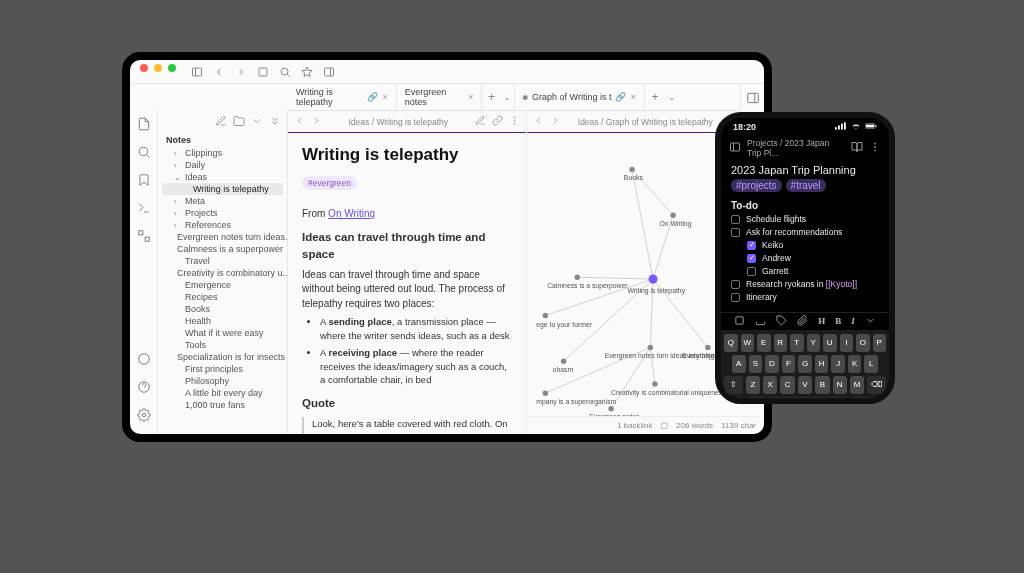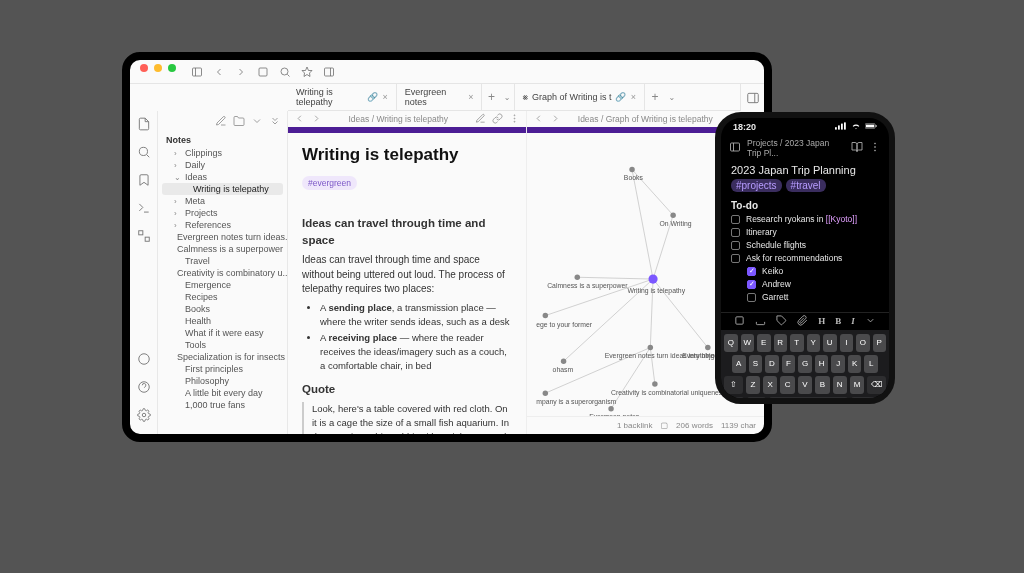--- a/index.html
+++ b/index.html
@@ -40,21 +40,21 @@
   .tree { overflow:hidden; padding-bottom:4px }
   .tree-item { display:flex; align-items:center; gap:3px; padding:1px 4px 1px 8px; white-space:nowrap; overflow:hidden; text-overflow:ellipsis; color:#555; }
   .tree-item.indent1 { padding-left:16px }
   .tree-item.indent2 { padding-left:24px }
   .tree-item.active { background:#e9e9e9; border-radius:3px; margin:0 4px; padding-left:20px; color:#222 }
   .chev { font-size:8px; color:#888; width:8px; display:inline-block }
 
   .panes { flex:1; display:flex; min-width:0 }
   .pane { flex:1; display:flex; flex-direction:column; min-width:0; border-right:1px solid #eee }
   .pane:last-child { border-right:none }
-  .pane-header { height:22px; display:flex; align-items:center; gap:6px; padding:0 6px; font-size:8.5px; color:#888; border-bottom:6px solid #4c1d95 }
+  .pane-header { height:22px; display:flex; align-items:center; gap:6px; padding:0 6px; font-size:8.5px; color:#888; border-bottom:1px solid #4c1d95 }
   .pane-header .spacer { flex:1 }
   .pane-header .crumbs { color:#888 }
   .pane-header svg { width:11px; height:11px; stroke:#888; fill:none; stroke-width:1.6 }
   .hdr-icon { color:#999 }
 
   .editor { flex:1; padding:8px 14px 0; overflow:hidden; font-size:10px; color:#333; line-height:1.45 }
   .editor h1 { font-size:17px; font-weight:700; margin:2px 0 8px; color:#111 }
   .editor h2 { font-size:11.5px; font-weight:700; margin:8px 0 5px }
   .tagchip { display:inline-block; background:#efe7fb; color:#7b57c7; font-size:8.5px; padding:1px 6px; border-radius:8px; margin-bottom:17px }
   .editor a { color:#6b4fe0; text-decoration:underline }
@@ -353,20 +353,21 @@
               </svg></span>
           <span class="hdr-icon"><svg viewBox="0 0 24 24">
                 <circle cx="12" cy="5" r="1"></circle>
                 <circle cx="12" cy="12" r="1"></circle>
                 <circle cx="12" cy="19" r="1"></circle>
               </svg></span>
         </div>
         <div class="editor">
           <h1>Writing is telepathy</h1>
           <span class="tagchip">#evergreen</span>
+          <p><span>From </span><a>On Writing</a></p>
           <h2>Ideas can travel through time and space</h2>
           <p>Ideas can travel through time and space without being uttered out loud. The process of telepathy requires two places:</p>
           <ul>
             <li><span>A </span><b>sending place</b><span>, a transmission place — where the writer sends ideas, such as a desk</span></li>
             <li><span>A </span><b>receiving place</b><span> — where the reader receives the ideas/imagery such as a couch, a comfortable chair, in bed</span></li>
           </ul>
           <h2>Quote</h2>
           <div class="quote">Look, here's a table covered with red cloth. On it is a cage the size of a small fish aquarium. In the cage is a white rabbit with a pink nose and pink-rimmed eyes. On its back, clearly marked in blue ink, is the numeral 8. The most interesting thing</div>
         </div>
       </div>
@@ -481,52 +482,52 @@
           <circle cx="12" cy="12" r="1"></circle>
           <circle cx="12" cy="19" r="1"></circle>
         </svg></span>
   </div>
   <div class="mtitle">2023 Japan Trip Planning</div>
   <div class="mtags">
     <span class="mtag">#projects</span>
     <span class="mtag">#travel</span>
   </div>
   <div class="msection">To-do</div>
+  <div class="todo" id="todos">
+      <div class="todo-item">
+        <span class="cbox"></span>
+        <span>Schedule flights</span>
+      </div>
+      <div class="todo-item">
+        <span class="cbox"></span>
+        <span>Ask for recommendations</span>
+      </div>
+      <div class="todo-item sub">
+        <span class="cbox checked"></span>
+        <span>Keiko</span>
+      </div>
+      <div class="todo-item sub">
+        <span class="cbox checked"></span>
+        <span>Andrew</span>
+      </div>
+      <div class="todo-item sub">
+        <span class="cbox"></span>
+        <span>Garrett</span>
+      </div>
+    </div>
   <div class="todo">
     <div class="todo-item">
       <span class="cbox"></span>
       <span><span>Research ryokans in </span><span class="wikilink">[[Kyoto]]</span></span>
     </div>
     <div class="todo-item">
       <span class="cbox"></span>
       <span>Itinerary</span>
     </div>
   </div>
-  <div class="todo" id="todos">
-      <div class="todo-item">
-        <span class="cbox"></span>
-        <span>Schedule flights</span>
-      </div>
-      <div class="todo-item">
-        <span class="cbox"></span>
-        <span>Ask for recommendations</span>
-      </div>
-      <div class="todo-item sub">
-        <span class="cbox checked"></span>
-        <span>Keiko</span>
-      </div>
-      <div class="todo-item sub">
-        <span class="cbox checked"></span>
-        <span>Andrew</span>
-      </div>
-      <div class="todo-item sub">
-        <span class="cbox"></span>
-        <span>Garrett</span>
-      </div>
-    </div>
 
   <div class="mtoolbar">
     <span><svg viewBox="0 0 24 24">
           <rect x="4" y="4" width="16" height="16" rx="2"></rect>
         </svg></span>
     <span><svg viewBox="0 0 24 24">
           <path d="M21 15v4a2 2 0 0 1-2 2H5a2 2 0 0 1-2-2v-4"></path>
         </svg></span>
     <span><svg viewBox="0 0 24 24">
           <path d="M20.59 13.41l-7.17 7.17a2 2 0 0 1-2.83 0L2 12V2h10l8.59 8.59a2 2 0 0 1 0 2.82z"></path>

